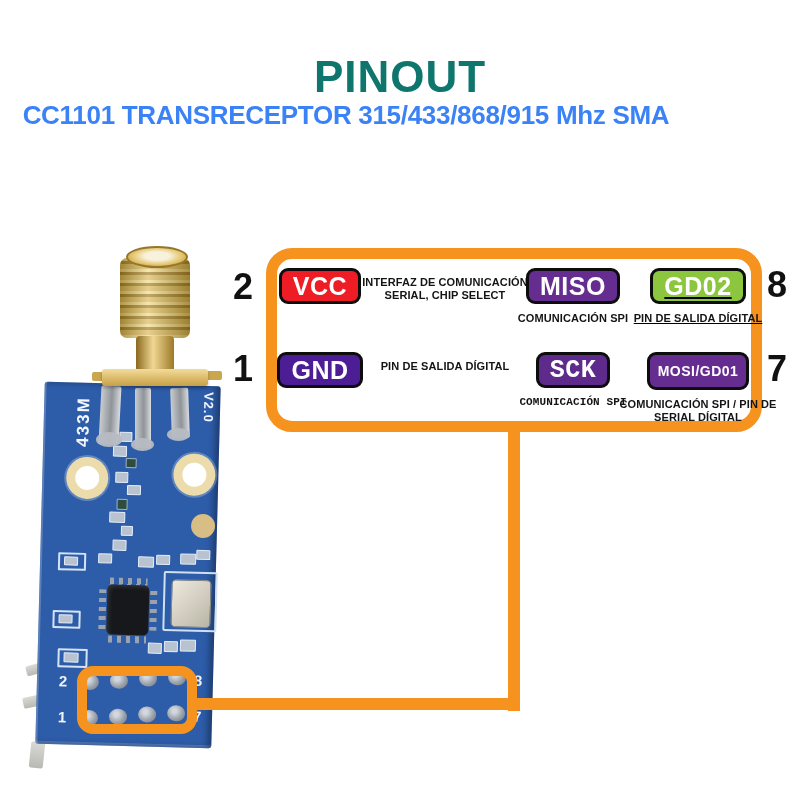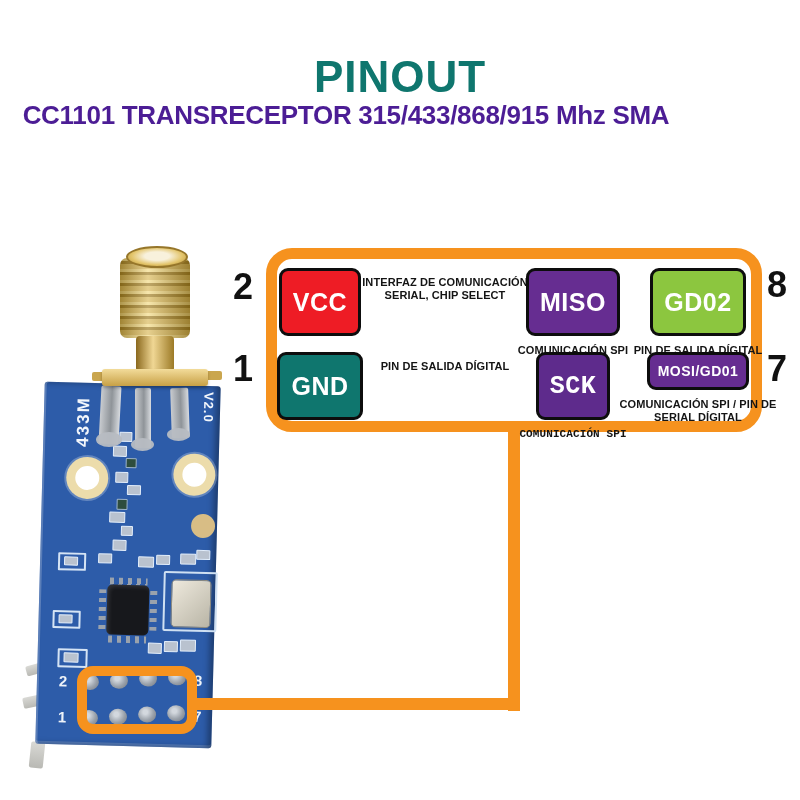--- a/index.html
+++ b/index.html
@@ -4,28 +4,28 @@
 <style>
   html,body{margin:0;padding:0;}
   body{width:800px;height:800px;background:#ffffff;position:relative;overflow:hidden;
        font-family:"Liberation Sans", sans-serif;}
   .abs{position:absolute;}
 
   
   .title{left:0;top:52px;width:800px;text-align:center;font-size:44px;font-weight:700;
          color:#0f766e;letter-spacing:1px;}
   .subtitle{left:0;top:100px;width:692px;text-align:center;font-size:26px;font-weight:700;
-            color:#4c1d95;letter-spacing:-0.3px;}
+            color:#3b82f6;letter-spacing:-0.3px;}
 
   
   .legend-box{left:266px;top:248px;width:474px;height:162px;border:11px solid #f6921e;
               border-radius:26px;background:#fff;z-index:5;}
   .side-num{width:42px;text-align:center;font-size:36px;font-weight:700;color:#111;z-index:6;}
   .pin-cell{display:flex;flex-direction:column;align-items:center;z-index:6;}
-  .badge{display:flex;align-items:center;justify-content:center;height:30px;padding:16px 11px;
+  .badge{display:flex;align-items:center;justify-content:center;height:30px;padding:0 11px;
          border:3px solid #0d0d0d;border-radius:9px;color:#fff;font-size:25px;font-weight:700;
          letter-spacing:0.5px;white-space:nowrap;}
   .badge.small{font-size:14px;height:32px;padding:0 8px;}
   .pin-desc{margin-top:8px;font-size:11px;line-height:13px;font-weight:700;color:#141414;
             text-align:center;letter-spacing:0.1px;}
 
   
   .v-line{left:508px;top:424px;width:12px;height:287px;background:#f6921e;z-index:4;}
   .h-line{left:190px;top:698px;width:330px;height:12px;background:#f6921e;z-index:4;}
   .pin-highlight{left:77px;top:666px;width:100px;height:48px;border:10px solid #f6921e;
@@ -91,27 +91,27 @@
 <div class="abs pin-cell" style="left:240px;top:268px;width:160px;">
   <div class="badge" style="background-color: rgb(238, 28, 37);">VCC</div>
 </div>
 <div class="abs pin-cell" style="left:355px;top:268px;width:180px;">
   <div class="pin-desc">INTERFAZ DE COMUNICACIÓN SERIAL, CHIP SELECT</div>
 </div>
 <div class="abs pin-cell" style="left:491px;top:268px;width:164px;">
   <div class="badge" style="background-color: rgb(102, 45, 145);">MISO</div>
   <div class="pin-desc">COMUNICACIÓN SPI</div>
 </div>
-<div class="abs pin-cell" style="left:616px;top:268px;width:164px;">
+<div class="abs pin-cell" style="left:616px;top:268px;width:164px;text-decoration:underline;">
   <div class="badge" style="background-color: rgb(140, 198, 63);">GD02</div>
   <div class="pin-desc">PIN DE SALIDA DÍGITAL</div>
 </div>
 
 <div class="abs pin-cell" style="left:240px;top:352px;width:160px;">
-  <div class="badge" style="background-color: #0f766e;">GND</div>
+  <div class="badge" style="background-color: #4c1d95;">GND</div>
 </div>
 <div class="abs pin-cell" style="left:355px;top:352px;width:180px;">
   <div class="pin-desc">PIN DE SALIDA DÍGITAL</div>
 </div>
 <div class="abs pin-cell" style="left:491px;top:352px;width:164px;font-family:Liberation Mono, monospace;">
   <div class="badge" style="background-color: rgb(94, 43, 140);">SCK</div>
   <div class="pin-desc">COMUNICACIÓN SPI</div>
 </div>
 <div class="abs pin-cell" style="left:616px;top:352px;width:164px;">
   <div class="badge small" style="background-color: rgb(102, 45, 145);">MOSI/GD01</div>

